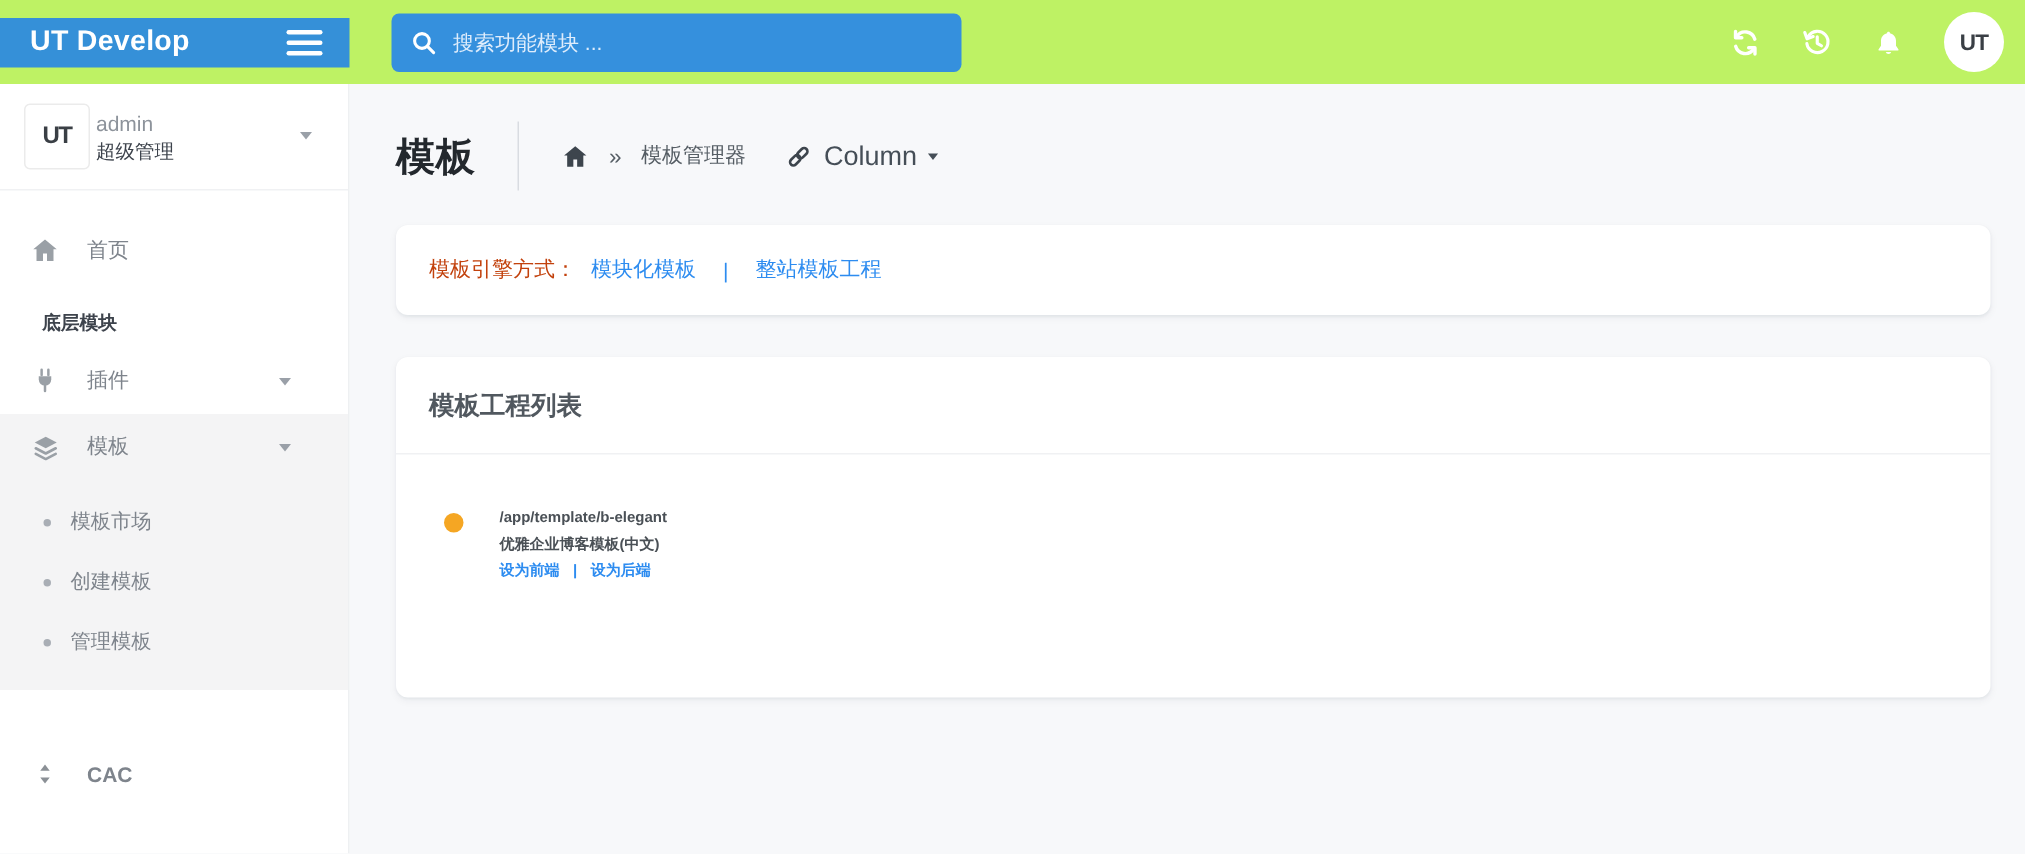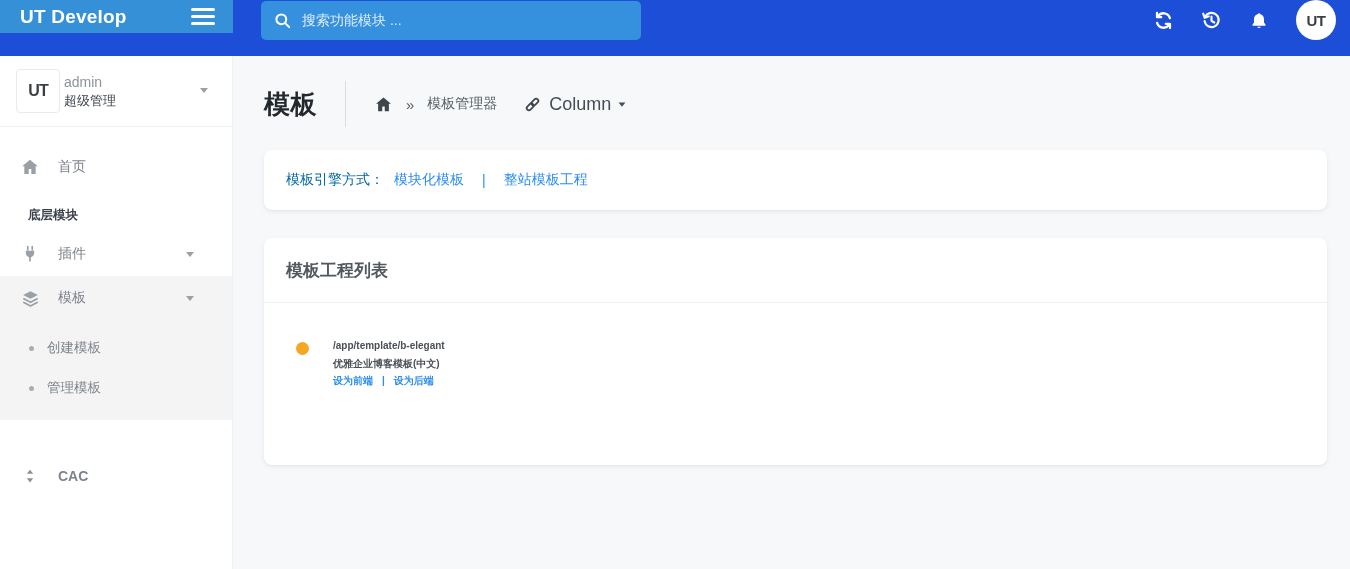--- a/index.html
+++ b/index.html
@@ -7,21 +7,21 @@
   body {
     font-family: "Liberation Sans", "DejaVu Sans", sans-serif;
     background: #f7f8fa;
     color: #495057;
   }
   .app { position: relative; width: 1350px; height: 569px; }
 
   
   .topbar {
     position: absolute; top: 0; left: 0; right: 0; height: 56px;
-    background: #1d4ed8; display: flex; align-items: flex-start; z-index: 10;
+    background: #bef264; display: flex; align-items: center; z-index: 10;
   }
   .brand {
     width: 233px; flex: 0 0 233px; background: #3590d8;
     display: flex; align-items: center; justify-content: space-between;
     padding: 0 18px 0 20px;
   }
   .brand-title { color: #fff; font-size: 19px; font-weight: 700; letter-spacing: .2px; cursor: pointer; }
   .hamburger { width: 24px; cursor: pointer; padding: 4px 0; }
   .hamburger span { display: block; height: 3px; border-radius: 2px; background: #fff; margin: 4px 0; }
 
@@ -102,21 +102,21 @@
   .breadcrumb .crumb-sep { color: #555d64; font-size: 15px; }
   .breadcrumb .crumb-current { cursor: default; }
   .column-dd { display: flex; align-items: center; gap: 7px; margin-left: 26px; cursor: pointer; color: #454e57; font-size: 18px; }
   .column-dd .caret-down { border-top-color: #454e57; transform: scale(.85); }
 
   .card {
     background: #fff; border-radius: 8px;
     box-shadow: 0 1px 2px rgba(25,39,52,.05), 0 2px 6px rgba(25,39,52,.05);
   }
   .card-engine { margin-top: 22px; height: 60px; display: flex; align-items: center; padding: 0 22px; font-size: 14px; }
-  .engine-label { color: #0369a1; }
+  .engine-label { color: #c2410c; }
   .engine-links { margin-left: 10px; display: flex; align-items: center; gap: 18px; }
   .link { color: #2d8cf0; cursor: pointer; text-decoration: none; }
   .link-sep { color: #2d8cf0; }
 
   .card-list { margin-top: 28px; min-height: 227px; padding-bottom: 24px; font-weight: bold; }
   .card-list-header { padding: 21px 22px 20px 22px; font-size: 17px; color: #51585f; }
   .card-list-divider { height: 1px; background: #f0f1f3; }
   .list-item { display: flex; padding: 36px 22px 0 32px; }
   .status-dot { width: 13px; height: 13px; border-radius: 50%; background: #f5a623; margin-top: 3px; flex: 0 0 auto; }
   .item-body { margin-left: 24px; line-height: 1.45; font-size: 10px; color: #4a5056; }
@@ -220,20 +220,24 @@
             <path d="M12 3.6 20.4 8 12 12.4 3.6 8z" stroke="none"></path>
             <path d="M4.4 12.4 12 16.4l7.6-4" fill="none"></path>
             <path d="M4.4 16.6 12 20.6l7.6-4" fill="none"></path>
           </svg>
         </span>
         <span class="nav-label">模板</span>
         <span class="caret-down nav-caret"></span>
       </div>
 
       <div class="submenu">
+        <div class="submenu-item">
+          <span class="submenu-dot"></span>
+          <span class="submenu-label">模板市场</span>
+        </div>
         <div class="submenu-item">
           <span class="submenu-dot"></span>
           <span class="submenu-label">创建模板</span>
         </div>
         <div class="submenu-item">
           <span class="submenu-dot"></span>
           <span class="submenu-label">管理模板</span>
         </div>
       </div>
 

